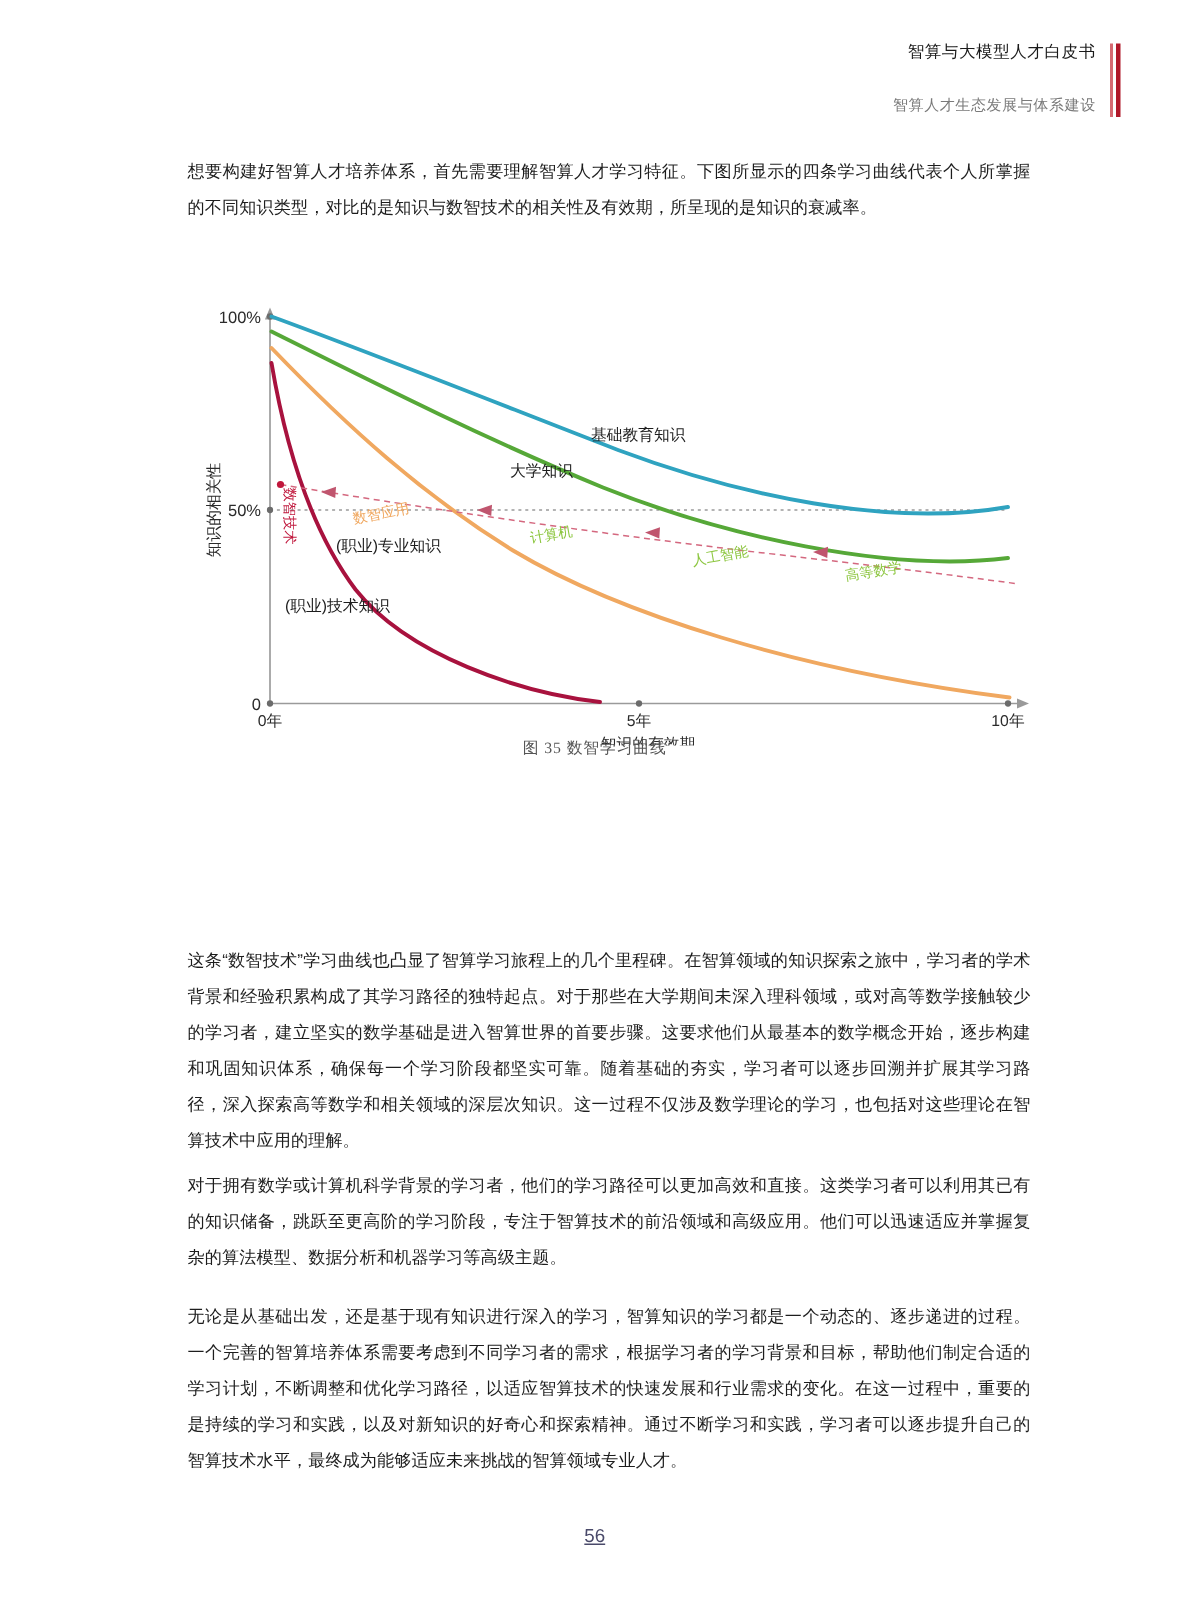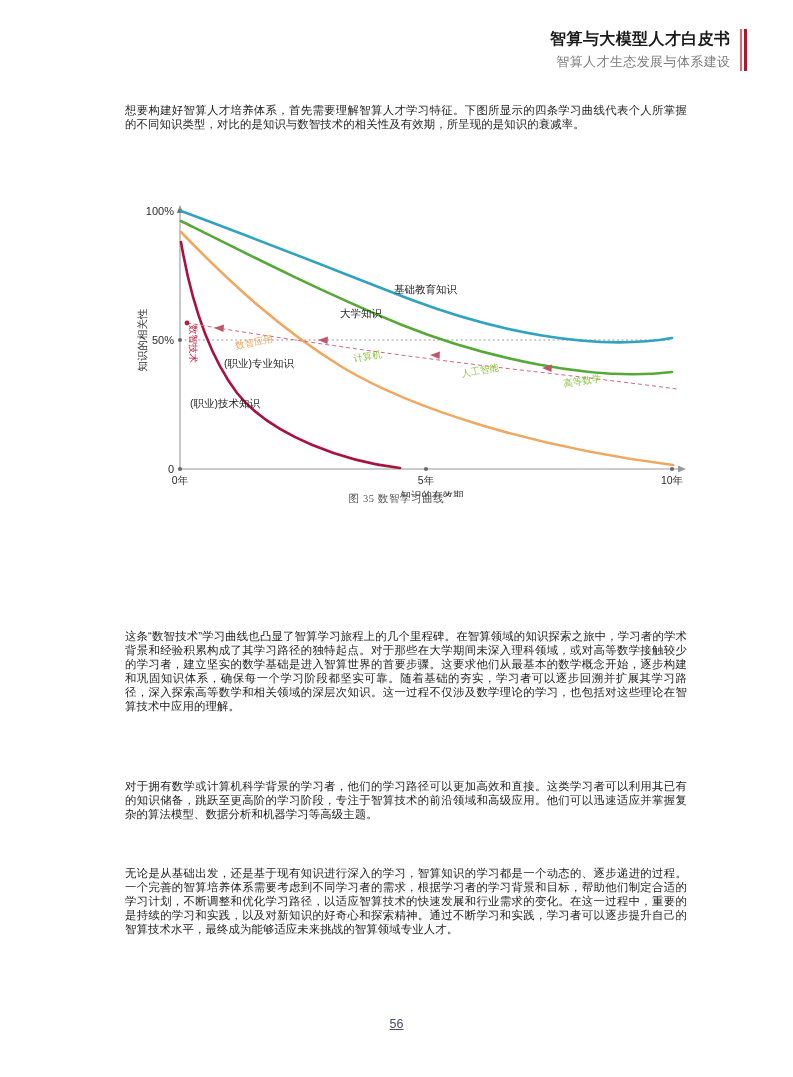--- a/index.html
+++ b/index.html
@@ -27,49 +27,49 @@
     right: 46px;
     display: flex;
     align-items: stretch;
     gap: 9px;
   }
   .header-texts {
     text-align: right;
     line-height: 1.38;
   }
   .header-title {
-    font-size: 16px;
-    font-weight: bold;
+    font-size: 11px;
+    font-weight: normal;
     color: #1a1a1a;
     letter-spacing: 0.4px;
     white-space: nowrap;
   }
   .header-sub {
-    font-size: 13px;
+    font-size: 10px;
     color: #7a7a7a;
     letter-spacing: 0.4px;
     white-space: nowrap;
-    margin-top: 3px;
+    margin-top: 21px;
   }
   .header-bars {
     display: flex;
     gap: 2.5px;
     align-items: stretch;
     padding-top: 1px;
   }
   .header-bars i {
     display: block;
     width: 3px;
     background: #b01829;
   }
   .header-bars i.thin { width: 2px; background: #d66a72; }
   p.para {
     margin: 0;
     font-size: 11.4px;
-    line-height: 14px;
+    line-height: 24px;
     color: #1d1d1d;
     text-align: justify;
     text-justify: inter-ideograph;
     letter-spacing: 0.1px;
   }
 
   .intro { position: absolute; left: 125px; top: 103px; width: 562px; }
   .p1 { position: absolute; left: 125px; top: 536px; width: 562px; }
   .p2 { position: absolute; left: 125px; top: 629px; width: 562px; }
   .p3 { position: absolute; left: 125px; top: 779px; width: 562px; font-family: Liberation Serif, serif; }

